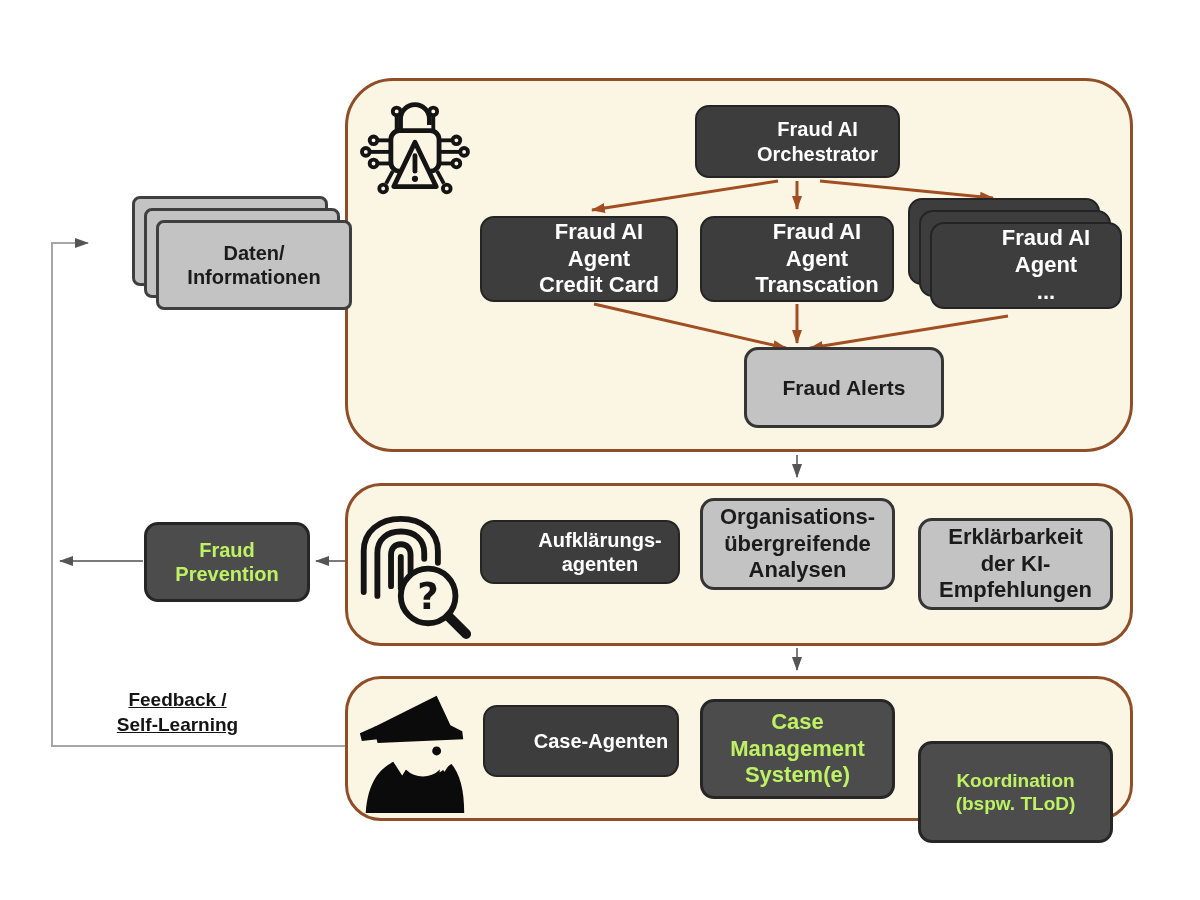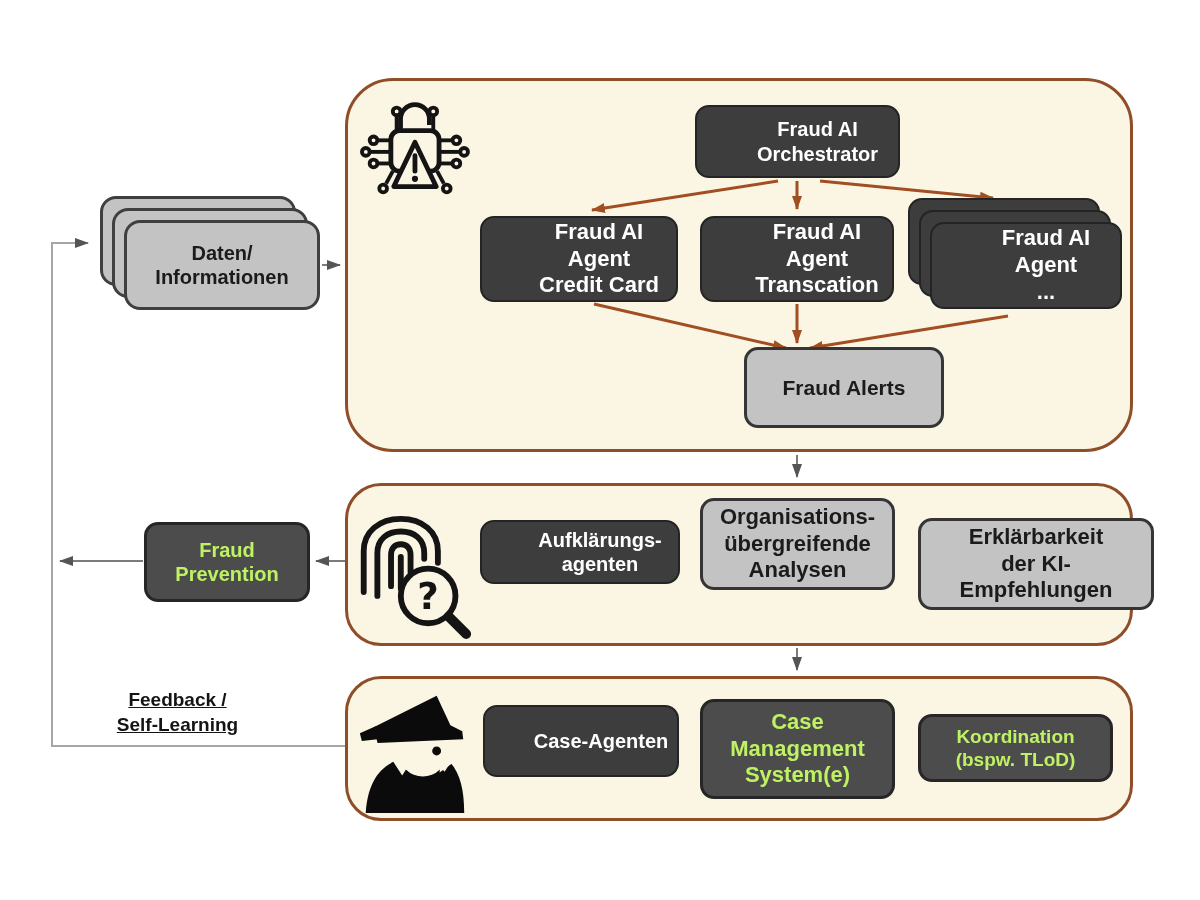--- a/index.html
+++ b/index.html
@@ -13,21 +13,21 @@
   }
   .box {
     position:absolute; display:flex; align-items:center; justify-content:center;
     text-align:center; white-space:pre-line; font-weight:600; line-height:1.22;
     box-sizing:border-box; border-radius:14px; font-size:20px;
   }
   .dark  { background:#3D3D3D; color:#FFFFFF; border:2px solid #242424;padding-left:40px; }
   .mid   { background:#4C4C4C; color:#bef264; border:3px solid #262626; }
   .light { background:#C3C3C3; color:#1B1B1B; border:3px solid #353535; }
   .card  { position:absolute; background:#C3C3C3; border:3px solid #3F3F3F;
-           border-radius:16px; box-sizing:border-box; }
+           border-radius:8px; box-sizing:border-box;margin-left:32px; }
   .lbl {
     position:absolute; display:flex; align-items:center; justify-content:center;
     text-align:center; white-space:pre-line; color:#141414; font-weight:600;
     font-size:19px; line-height:1.3;
   }
   .icon { position:absolute; }
   svg.layer { position:absolute; left:0; top:0; pointer-events:none; }
   .fs18 { font-size:22px; }
   .fs21 { font-size:21px; }
 </style>
@@ -85,32 +85,32 @@
   <div class="box dark fs18" style="left:930px; top:222px; width:192px; height:87px;">Fraud AI Agent
 ...</div>
 
   <div class="box light fs21" style="left:700px; top:347px; width:200px; height:81px;margin-left:44px;">Fraud Alerts</div>
 
   <div class="box dark" style="left:480px; top:520px; width:200px; height:64px;">Aufklärungs-
 agenten</div>
   <div class="box light fs18" style="left:700px; top:498px; width:195px; height:92px;text-align:center;">Organisations-
 übergreifende
 Analysen</div>
-  <div class="box light fs18" style="left:918px; top:518px; width:236px; height:92px;">Erklärbarkeit
+  <div class="box light fs18" style="left:918px; top:518px; width:195px; height:92px;">Erklärbarkeit
 der KI-
 Empfehlungen</div>
 
   <div class="box mid" style="left:144px; top:522px; width:166px; height:80px;">Fraud
 Prevention</div>
 
   <div class="box dark" style="left:483px; top:705px; width:196px; height:72px;">Case-Agenten</div>
   <div class="box mid fs18" style="left:700px; top:699px; width:195px; height:100px;">Case
 Management
 System(e)</div>
-  <div class="box mid" style="left:918px; top:714px; width:195px; height:68px; font-size:19px;">Koordination
+  <div class="box mid" style="left:918px; top:741px; width:195px; height:102px; font-size:19px;">Koordination
 (bspw. TLoD)</div>
 
   <div class="lbl" style="left:85px; top:684px; width:185px; height:58px;text-decoration:underline;">Feedback /
 Self-Learning</div>
 
   <svg class="icon" style="left:356px; top:96px;" width="116" height="106" viewBox="0 0 120 110">
     <g stroke="#141414" fill="none" stroke-width="4">
       <path d="M36 46 H23"></path>
         <circle cx="18" cy="46" r="4"></circle>
       <path d="M36 58 H15"></path>

